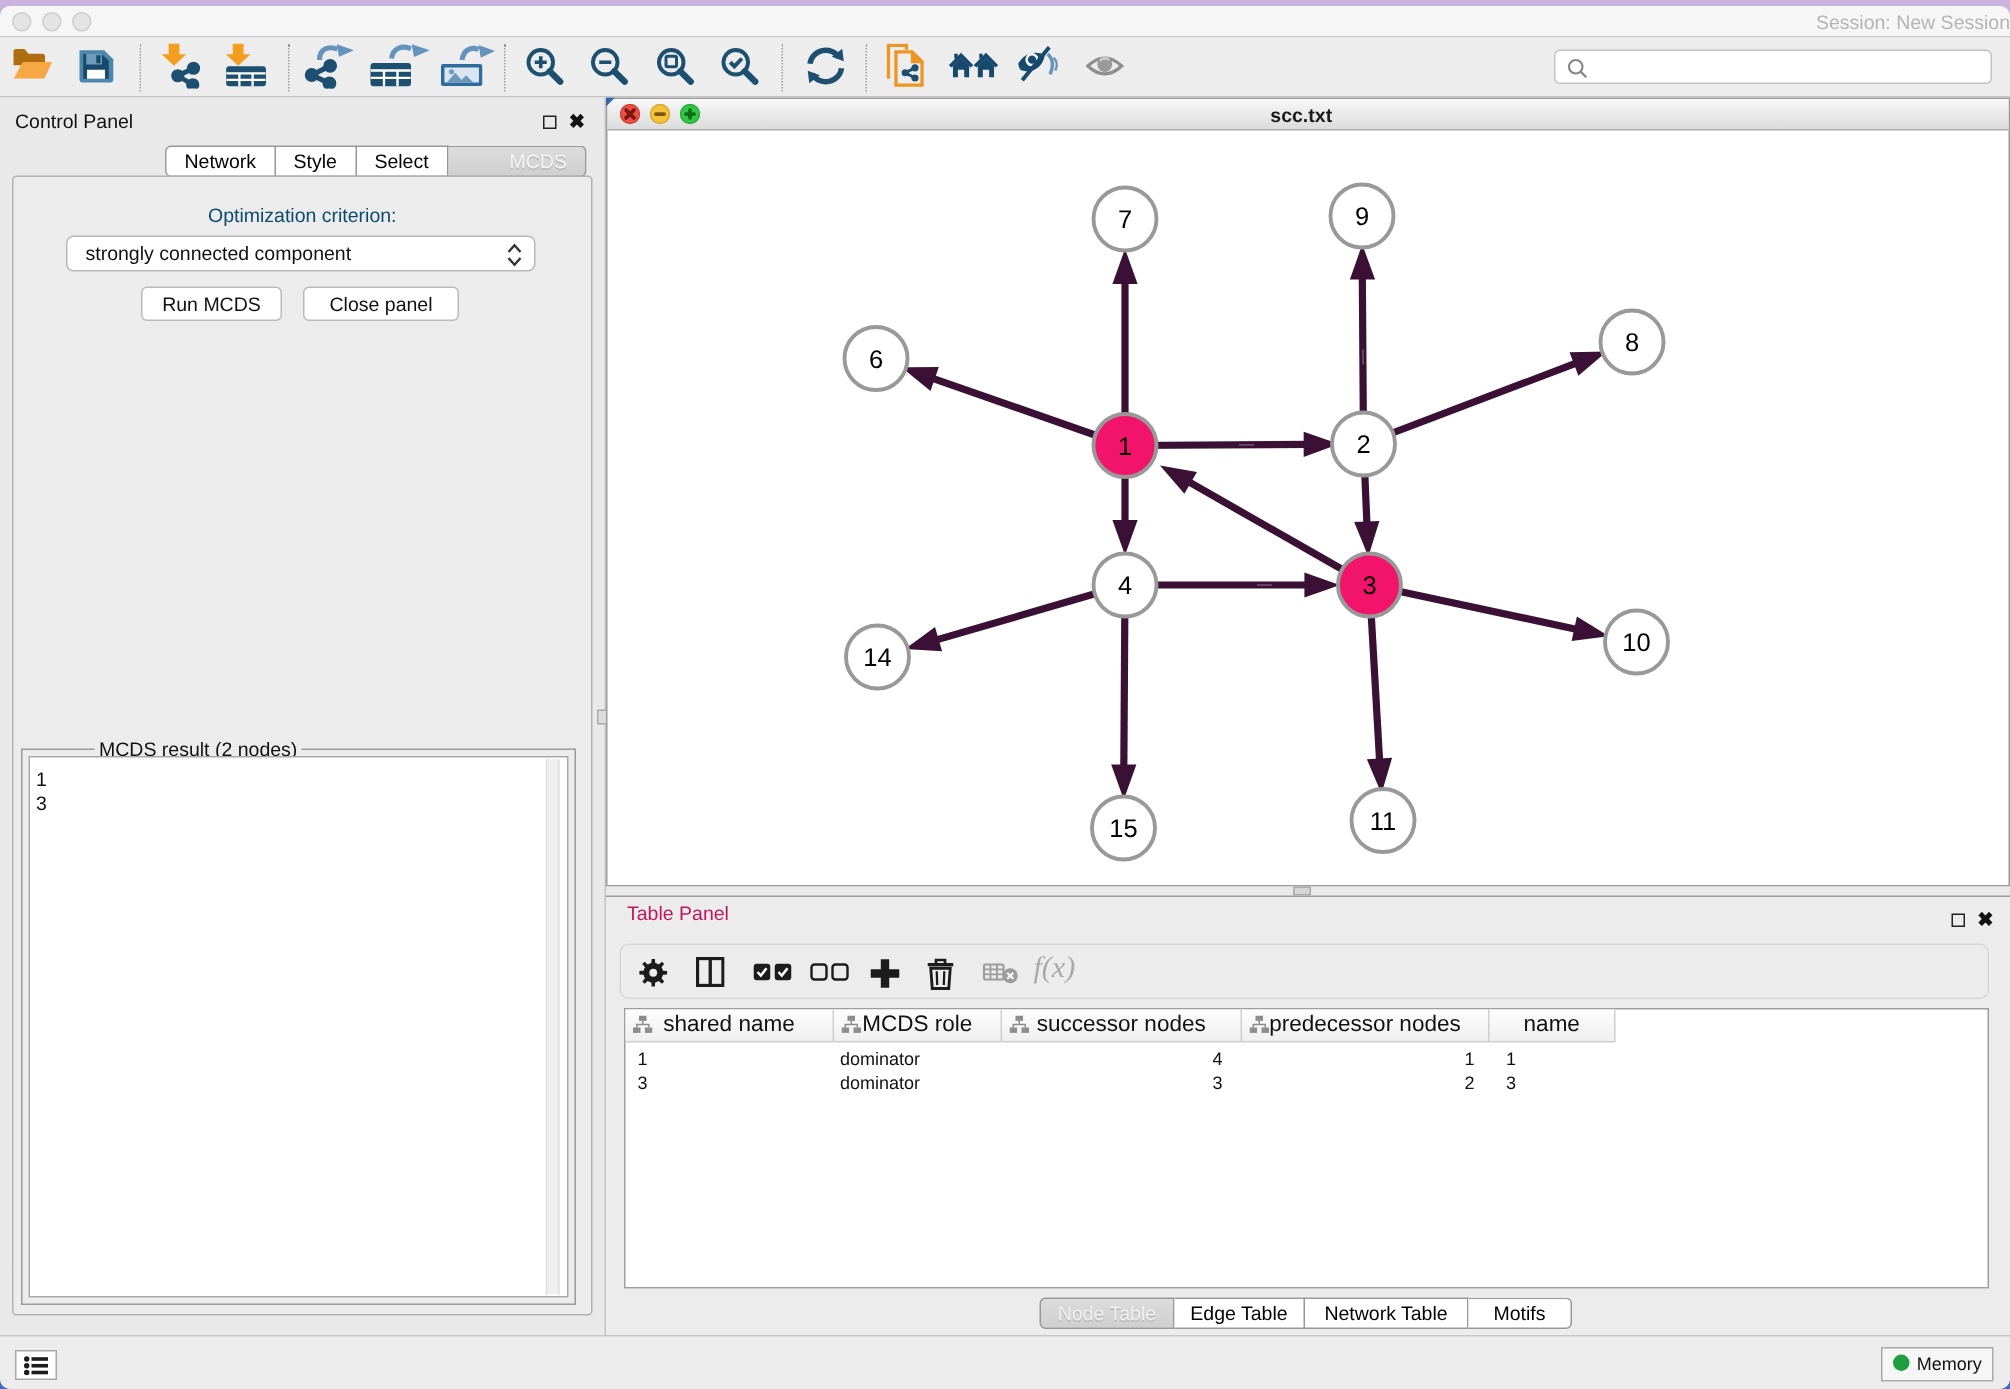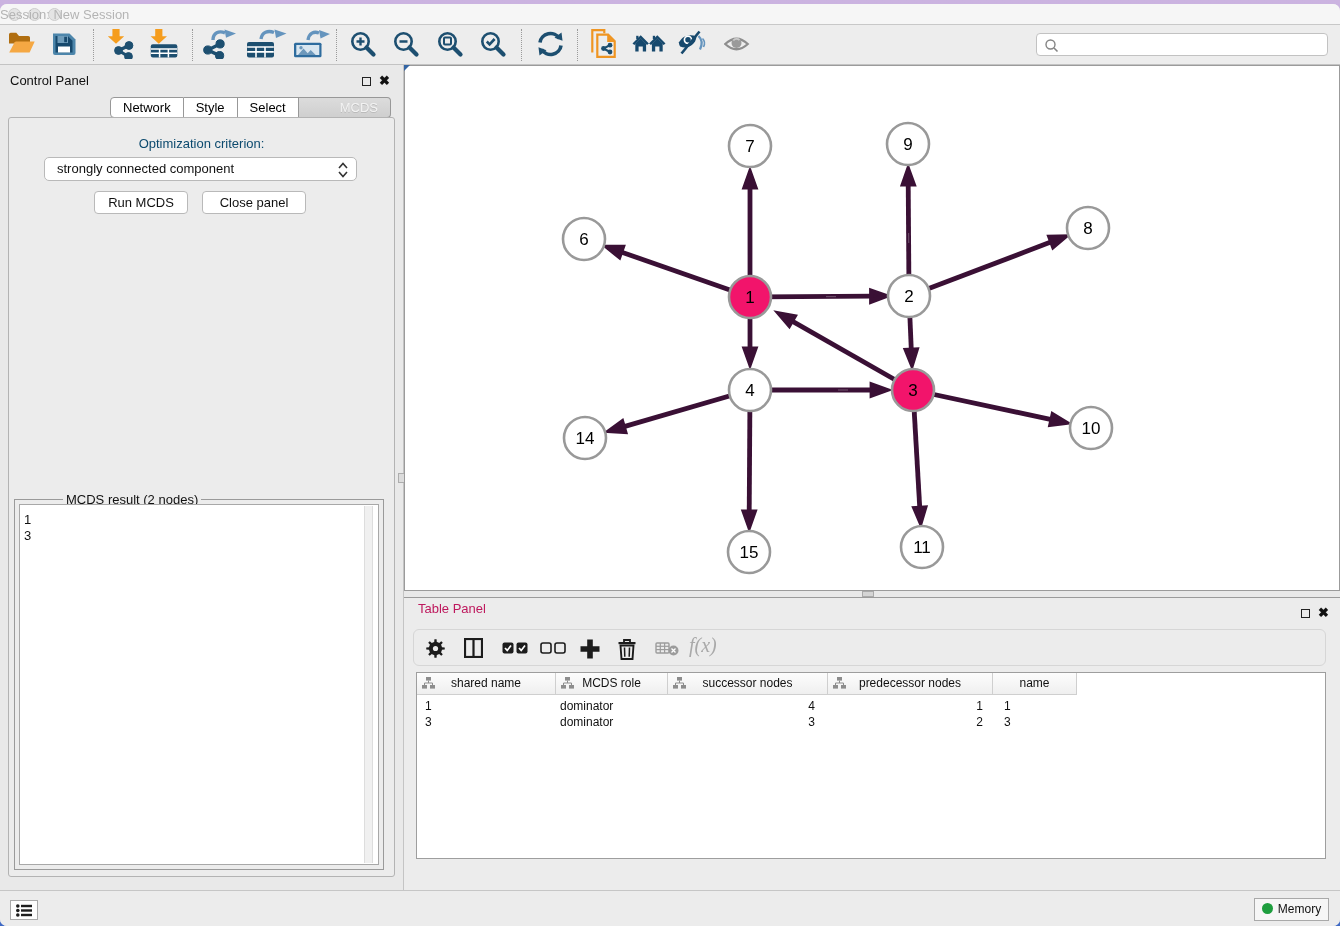--- a/index.html
+++ b/index.html
@@ -2,21 +2,21 @@
 <html><head>
 <meta charset="utf-8">
 <style>
 * { margin:0; padding:0; box-sizing:border-box; }
 html,body { width:1340px; height:926px; overflow:hidden; }
 body { font-family:"Liberation Sans", sans-serif; background:linear-gradient(#cbb3e0 0%, #b9a8dc 30%, #6d84d0 80%, #3f69c4 100%); position:relative; }
 .win { position:absolute; left:0; top:4px; right:0; bottom:0; background:#ececec; border-radius:7px 7px 7px 7px; overflow:hidden; }
 
 .titlebar { position:absolute; left:0; top:0; right:0; height:21px; background:#f6f6f6; border-bottom:1px solid #c8c8c8; }
 .tl { position:absolute; top:4px; width:13px; height:13px; border-radius:50%; background:#e4e4e4; border:1px solid #cdcdcd; }
-.title { position:absolute; left:0; right:0; top:3px; text-align:left; font-size:13px; color:#b4b4b4; }
+.title { position:absolute; left:0; right:0; top:3px; text-align:right; font-size:13px; color:#b4b4b4; }
 
 .toolbar { position:absolute; left:0; top:21px; right:0; height:40px; background:#ededed; border-bottom:1px solid #c3c3c3; }
 .tbi { position:absolute; top:4px; }
 .tsep { position:absolute; top:4px; height:32px; width:0; border-left:1px dotted #9a9a9a; }
 .search { position:absolute; left:1036px; top:8px; width:292px; height:23px; background:#fff; border:1px solid #c2c2c2; border-radius:4px; }
 
 .cpanel { position:absolute; left:0; top:61px; width:404px; bottom:36px; background:#e9e9e9; border-right:1px solid #c4c4c4; }
 .cptitle { position:absolute; left:10px; top:8px; font-size:13px; color:#111; }
 .tabs { position:absolute; left:78px; top:32px; height:21px; display:flex; font-size:13px; }
 .tab { background:#fff; border:1px solid #989898; border-left:none; padding:2px 12px 0; color:#000; text-align:center; }
@@ -32,21 +32,21 @@
 .fsinner .sb { position:absolute; right:5px; top:1px; bottom:1px; width:9px; background:#f0f0f0; border-left:1px solid #ddd; border-right:1px solid #ddd; }
 
 .netwin { position:absolute; left:404px; top:61px; width:936px; height:526px; border:1px solid #9b9b9b; background:#fff; }
 .nettitle { position:absolute; left:0; top:0; right:0; height:21px; background:linear-gradient(#f8f8f8,#dcdcdc); border-bottom:1px solid #ababab; }
 .netname { position:absolute; left:0; right:0; top:3px; text-align:center; font-size:13px; font-weight:bold; color:#1a1a1a; }
 .splith { position:absolute; left:404px; top:587px; width:936px; height:6px; background:#e9e9e9; }
 .tpanel { position:absolute; left:404px; top:593px; width:936px; height:289px; background:#ececec; border-top:1px solid #9b9b9b; }
 .tptitle { position:absolute; left:14px; top:3px; font-size:13px; color:#be185d; }
 .ttool { position:absolute; left:0; top:30px; right:0; height:36px; }
 .tblbox { position:absolute; left:12px; top:74px; width:910px; height:187px; background:#fff; border:1px solid #9e9e9e; }
-.thead { position:absolute; left:0; top:0; height:22px; background:linear-gradient(#fdfdfd,#efefef); border-bottom:1px solid #cfcfcf; display:flex; font-size:12px; color:#111; }
+.thead { position:absolute; left:0; top:0; height:22px; background:linear-gradient(#fdfdfd,#efefef); border-bottom:1px solid #cfcfcf; display:flex; font-size:15px; color:#111; }
 .th { position:relative; border-right:1px solid #cfcfcf; text-align:center; line-height:20px; }
 .th .tico { position:absolute; left:5px; top:4px; }
 .trow { position:absolute; left:0; right:0; height:16px; font-size:12px; color:#111; }
 .tc { position:absolute; line-height:16px; }
 .btabs { position:absolute; left:289px; top:267px; height:21px; display:flex; font-size:13px; }
 .btab { background:#fff; border:1px solid #989898; border-left:none; padding-top:2px; color:#000; text-align:center; box-sizing:border-box; }
 .btab.selgray { background:linear-gradient(#dcdcdc,#cfcfcf); color:#f0f0f0; border-left:1px solid #989898; border-radius:4px 0 0 4px; text-shadow:0 1px 0 #bbb; }
 .btab.last { border-radius:0 4px 4px 0; }
 
 .statusbar { position:absolute; left:0; right:0; bottom:0; height:36px; background:#ececec; border-top:1px solid #c6c6c6; }
@@ -226,20 +226,36 @@
       <div class="legend">MCDS result (2 nodes)</div>
       <div class="fsinner">
         <div class="sb"></div>
         <div style="padding:7px 0 0 4px; line-height:16px;">1<br>3</div>
       </div>
     </div>
   </div>
 
   <div style="position:absolute; left:398px; top:469px; width:8px; height:10px; background:#dcdcdc; border:1px solid #adadad;"></div>
   <div class="netwin">
+    <div class="nettitle">
+      <svg style="position:absolute; left:8px; top:3px;" width="14" height="14" viewBox="0 0 14 14">
+        <circle cx="7" cy="7" r="6.3" fill="#ee4f44" stroke="#c94338" stroke-width="1"></circle>
+        <path d="M4.4 4.4 L9.6 9.6 M9.6 4.4 L4.4 9.6" stroke="#7d1510" stroke-width="2.5" stroke-linecap="round"></path>
+      </svg>
+      <svg style="position:absolute; left:28px; top:3px;" width="14" height="14" viewBox="0 0 14 14">
+        <circle cx="7" cy="7" r="6.3" fill="#f4c23a" stroke="#dba62c" stroke-width="1"></circle>
+        <rect x="3.1" y="5.8" width="7.8" height="2.5" rx="1.2" fill="#7a5a10"></rect>
+      </svg>
+      <svg style="position:absolute; left:48px; top:3px;" width="14" height="14" viewBox="0 0 14 14">
+        <circle cx="7" cy="7" r="6.3" fill="#33c747" stroke="#2aa83c" stroke-width="1"></circle>
+        <rect x="3.1" y="5.8" width="7.8" height="2.5" rx="1.2" fill="#0e6e18"></rect>
+        <rect x="5.75" y="3.1" width="2.5" height="7.8" rx="1.2" fill="#0e6e18"></rect>
+      </svg>
+      <div class="netname" style="padding-right:9px;">scc.txt</div>
+    </div>
     <svg style="position:absolute; left:-1px; top:-1px; z-index:5;" width="6" height="6" viewBox="0 0 6 6">
         <path d="M0 0 H6 L0 6z" fill="#3465a4"></path>
       </svg>
     <svg id="graph" style="position:absolute; left:5px; top:21px;" width="929" height="504" viewBox="0 0 929 504">
       <g stroke="#3a1035" stroke-width="4.8" fill="#3a1035">
         <line x1="340" y1="210" x2="340.0" y2="98.0"></line>
           <polygon points="340.0,86.0 345.0,100.0 335.0,100.0"></polygon>
         <line x1="340" y1="210" x2="208.9" y2="164.2"></line>
           <polygon points="197.6,160.2 212.5,160.1 209.2,169.6"></polygon>
         <line x1="340" y1="210" x2="463.5" y2="209.2"></line>
@@ -405,20 +421,26 @@
         <span class="tc" style="left:587px;">1</span>
       </div>
       <div class="trow" style="top:41px;">
         <span class="tc" style="left:8px;">3</span>
         <span class="tc" style="left:143px;">dominator</span>
         <span class="tc" style="left:251px; width:147px; text-align:right;">3</span>
         <span class="tc" style="left:411px; width:155px; text-align:right;">2</span>
         <span class="tc" style="left:587px;">3</span>
       </div>
     </div>
+    <div class="btabs">
+      <div class="btab selgray" style="width:90px;">Node Table</div>
+      <div class="btab" style="width:87px;">Edge Table</div>
+      <div class="btab" style="width:109px;">Network Table</div>
+      <div class="btab last" style="width:69px;">Motifs</div>
+    </div>
   </div>
 
   <div class="statusbar">
     <div class="listbtn">
       <svg style="position:absolute; left:5px; top:3px;" width="17" height="13" viewBox="0 0 17 13">
         <g fill="#1c1c1c">
           <circle cx="1.8" cy="2" r="1.8"></circle>
             <circle cx="1.8" cy="6.5" r="1.8"></circle>
             <circle cx="1.8" cy="11" r="1.8"></circle>
           <rect x="5" y="0.8" width="11" height="2.4"></rect>

